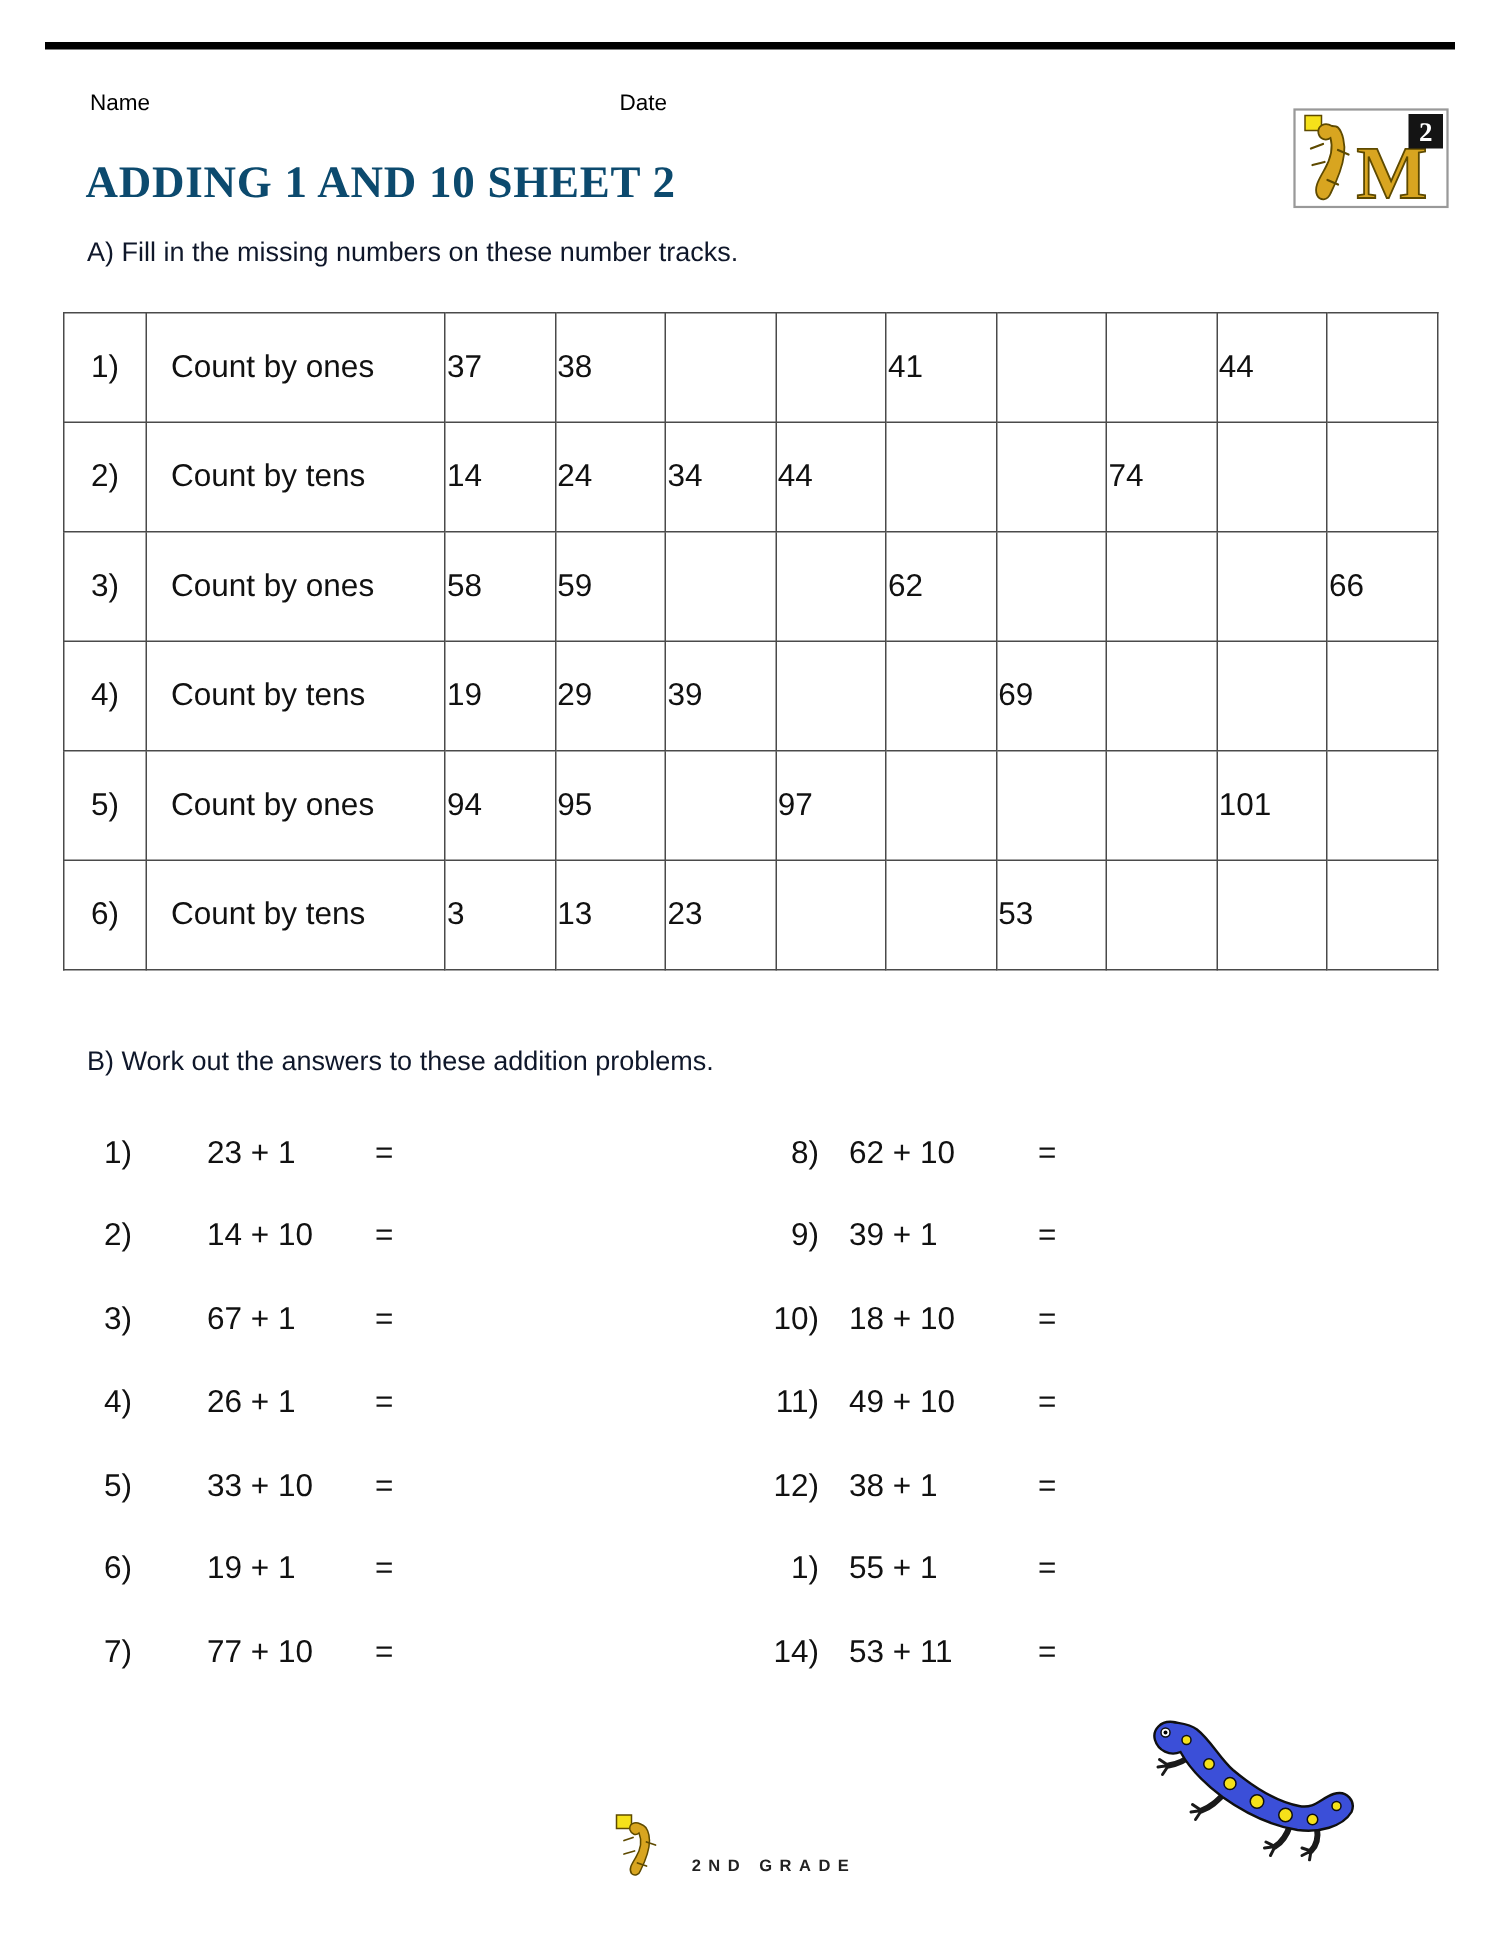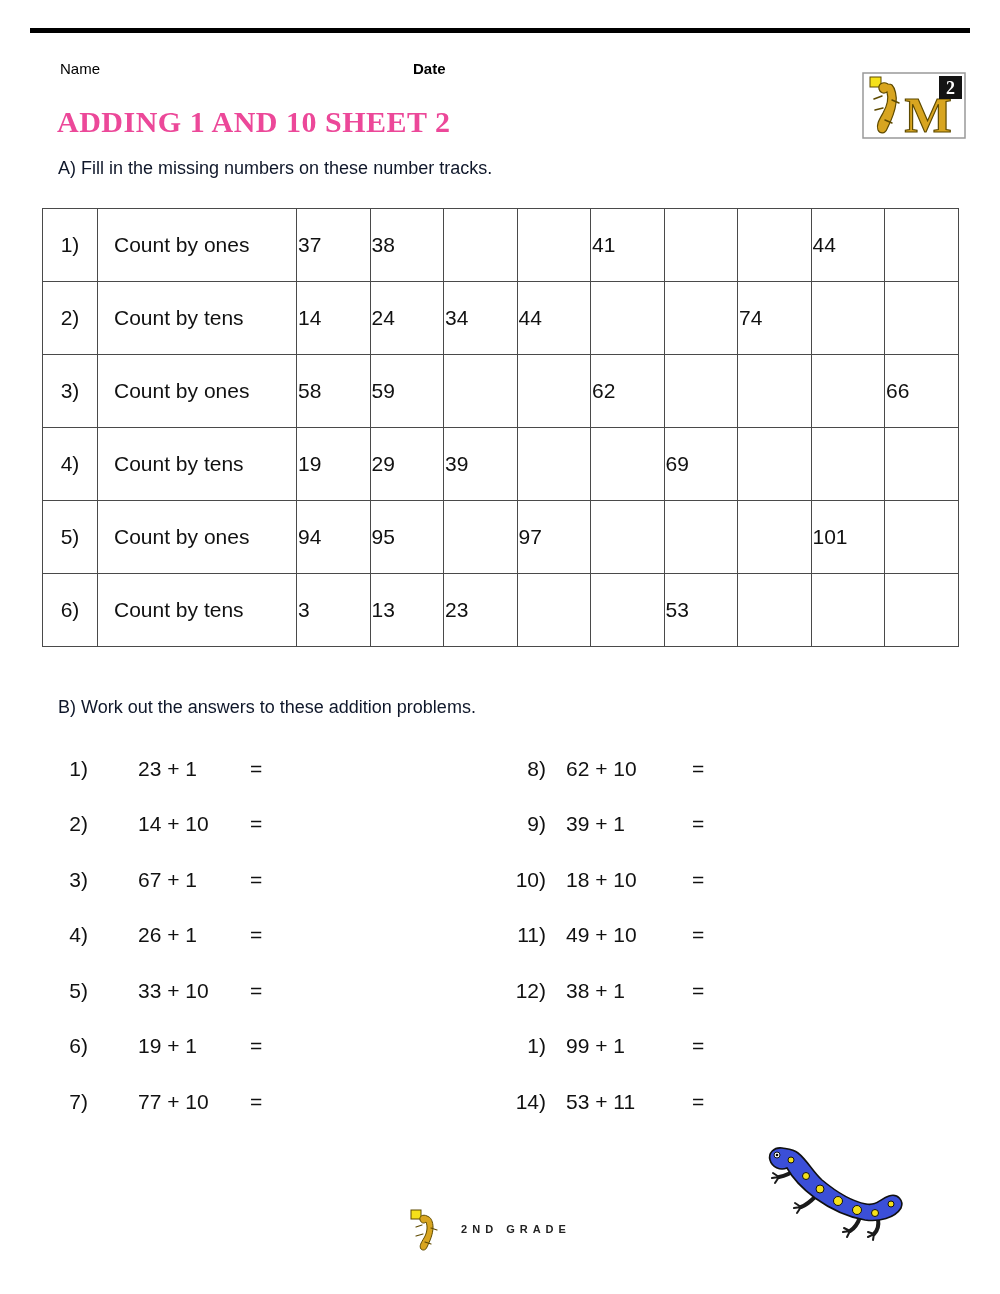--- a/index.html
+++ b/index.html
@@ -2,26 +2,26 @@
 <html><head>
 <meta charset="utf-8">
 <style>
   html,body{margin:0;padding:0;}
   body{
     width:1000px;height:1294px;position:relative;background:#ffffff;
     font-family:"Liberation Sans",sans-serif;color:#000;overflow:hidden;
   }
   .top-rule{position:absolute;left:30px;top:28px;width:940px;height:5px;background:#000;}
   .name-label{position:absolute;left:60px;top:60px;font-size:15px;}
-  .date-label{position:absolute;left:413px;top:60px;font-size:15px;font-weight:bold;}
+  .date-label{position:absolute;left:413px;top:60px;font-size:15px;}
   .logo-box{position:absolute;left:862px;top:72px;}
   .title{
     position:absolute;left:57px;top:105px;
     font-family:"Liberation Serif",serif;font-weight:bold;font-size:30px;
-    color:#ec4899;letter-spacing:0.5px;
+    color:#0c4a6e;letter-spacing:0.5px;
   }
   .instr{position:absolute;font-size:18px;color:#0f172a;}
   .instr-a{left:58px;top:158px;}
   .instr-b{left:58px;top:697px;}
   .track-table{
     position:absolute;left:42px;top:208px;width:916px;
     border-collapse:collapse;table-layout:fixed;
   }
   .track-table td{border:1px solid #4a4a4a;height:70px;font-size:21px;color:#111;}
   .col-num{width:55px;}
@@ -34,21 +34,21 @@
   .problems-left{left:42px;}
   .problems-right{left:462px;}
   .problem{display:flex;align-items:center;height:55.5px;font-size:21px;color:#111;}
   .p-num{width:46px;text-align:right;}
   .problems-right .p-num{width:84px;}
   .p-expr{margin-left:50px;width:112px;}
   .problems-right .p-expr{margin-left:20px;width:126px;}
   .salamander-wrap{position:absolute;left:762px;top:1143px;}
   .footer-logo{
     position:absolute;left:320px;top:1208px;width:340px;
-    display:flex;align-items:center;justify-content:center;gap:22px;
+    display:flex;align-items:flex-end;justify-content:center;gap:22px;
   }
   .footer-text{text-align:center;}
   .f-grade{font-size:11px;font-weight:bold;letter-spacing:5px;color:#222;margin-bottom:2px;}
   .f-site{
     font-family:"Liberation Serif",serif;font-weight:bold;font-size:22px;
     letter-spacing:1.5px;color:#4a4a4a;line-height:1;
   }
   .f-m{font-size:31px;vertical-align:-2px;}
 </style>
 </head>
@@ -232,21 +232,21 @@
     <span class="p-expr">49 + 10</span>
     <span class="p-eq">=</span>
   </div>
   <div class="problem">
     <span class="p-num">12)</span>
     <span class="p-expr">38 + 1</span>
     <span class="p-eq">=</span>
   </div>
   <div class="problem">
     <span class="p-num">1)</span>
-    <span class="p-expr">99 + 1</span>
+    <span class="p-expr">55 + 1</span>
     <span class="p-eq">=</span>
   </div>
   <div class="problem">
     <span class="p-num">14)</span>
     <span class="p-expr">53 + 11</span>
     <span class="p-eq">=</span>
   </div>
 </div>
 
 <div class="salamander-wrap">

